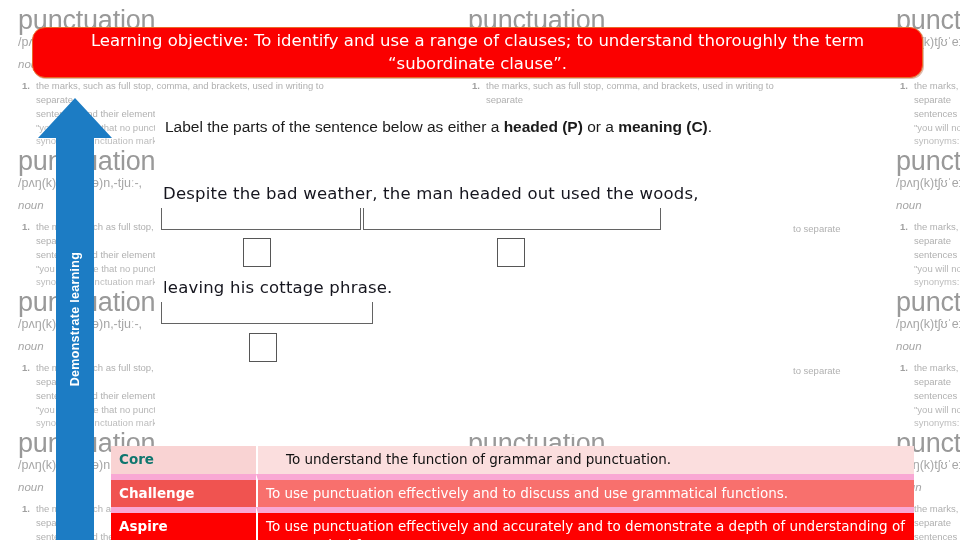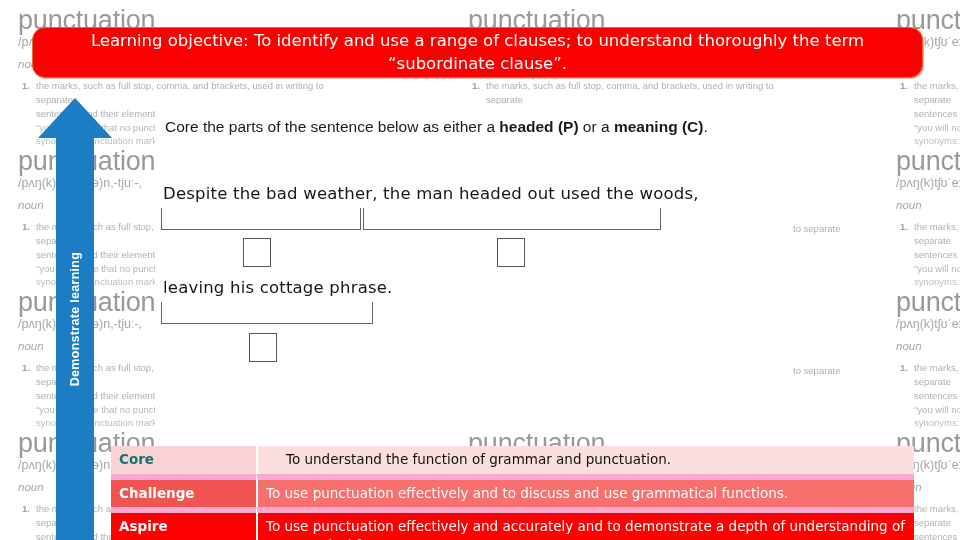--- a/index.html
+++ b/index.html
@@ -385,21 +385,21 @@
           <div>the marks, such as full stop, comma, and brackets, used in writing to separate</div>
           <div>sentences and their elements and to clarify meaning.</div>
 
         </div>
       </div>
     </div>
   </div>
 
   <div id="worksheet">
 
-    <div id="ws-instruction"><span>Core the parts of the sentence below as either a </span><b>headed (P)</b><span> or a </span><b>meaning (C)</b><span>.</span></div>
+    <div id="ws-instruction"><span>Label the parts of the sentence below as either a </span><b>headed (P)</b><span> or a </span><b>meaning (C)</b><span>.</span></div>
 
     <div id="ws-line1" class="ws-sentence">Despite the bad weather, the man headed out used the woods,</div>
 
     <div class="bracket" style="left:6px; top:104px; width:200px; height:22px;"></div>
     <div class="bracket" style="left:208px; top:104px; width:298px; height:22px;"></div>
 
     <div class="answer-box" style="left:88px; top:134px;"></div>
     <div class="answer-box" style="left:342px; top:134px;"></div>
 
     <div id="ws-line2" class="ws-sentence">leaving his cottage phrase.</div>

